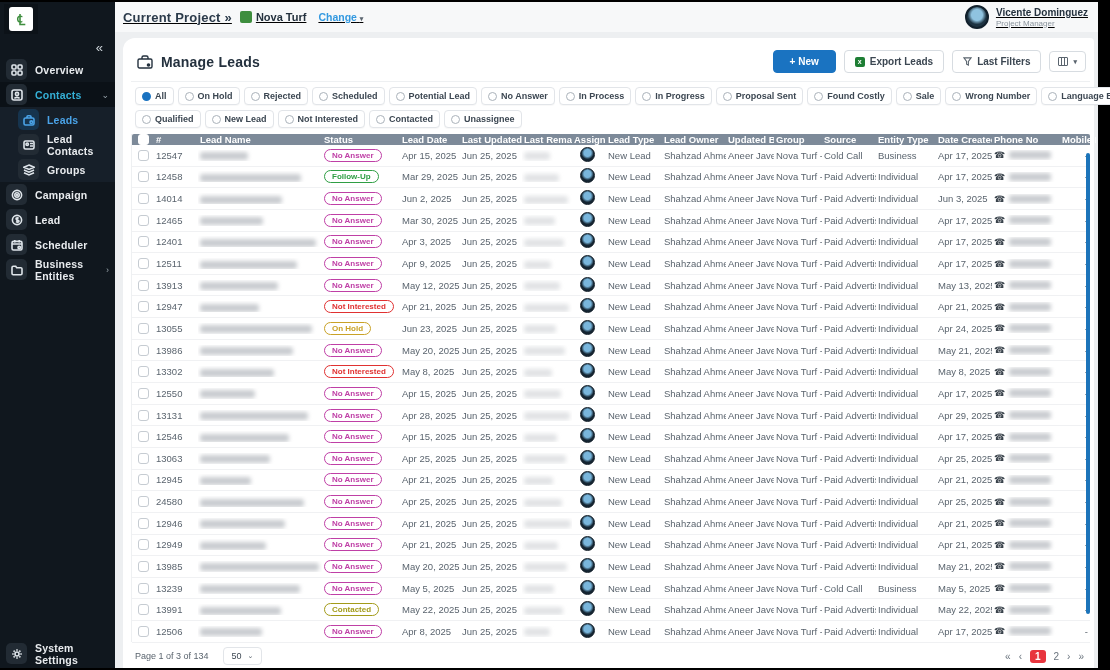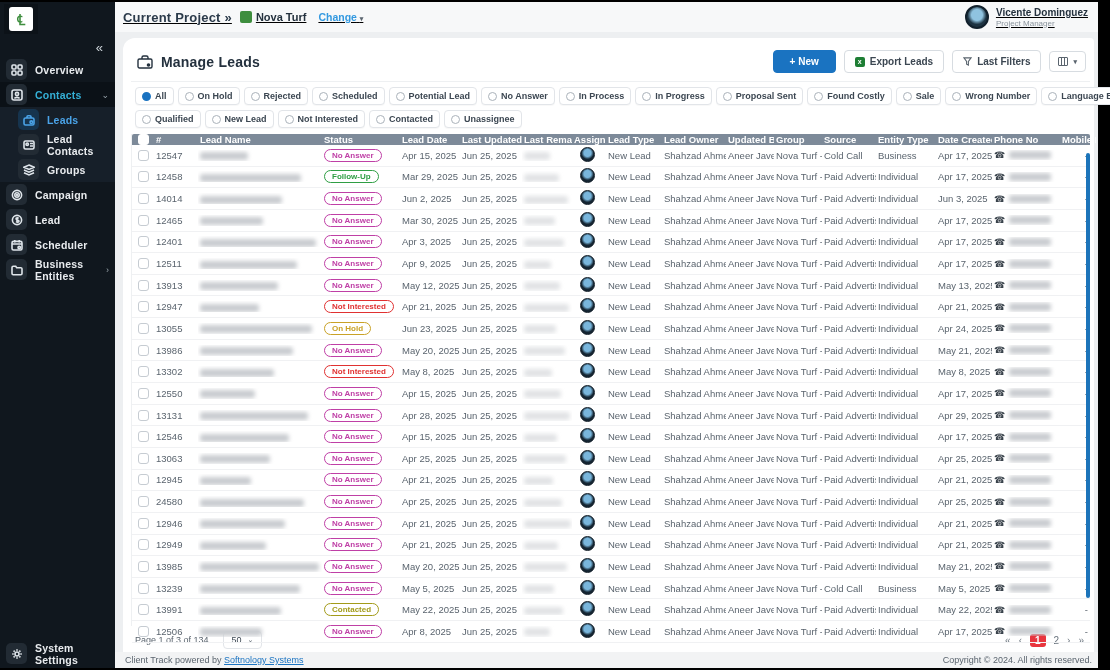--- a/index.html
+++ b/index.html
@@ -875,18 +875,14 @@
             <span class="pg ">«</span>
             <span class="pg ">‹</span>
             <span class="pg num cur">1</span>
             <span class="pg num">2</span>
             <span class="pg ">›</span>
             <span class="pg ">»</span>
           </div>
       </div>
     </div>
 
-    <div class="footer">
-      <span><span>Client Track powered by </span><a>Softnology Systems</a></span>
-      <span class="copy">Copyright © 2024. All rights reserved.</span>
-    </div>
   </div>
 </div>
 
 </body></html>

